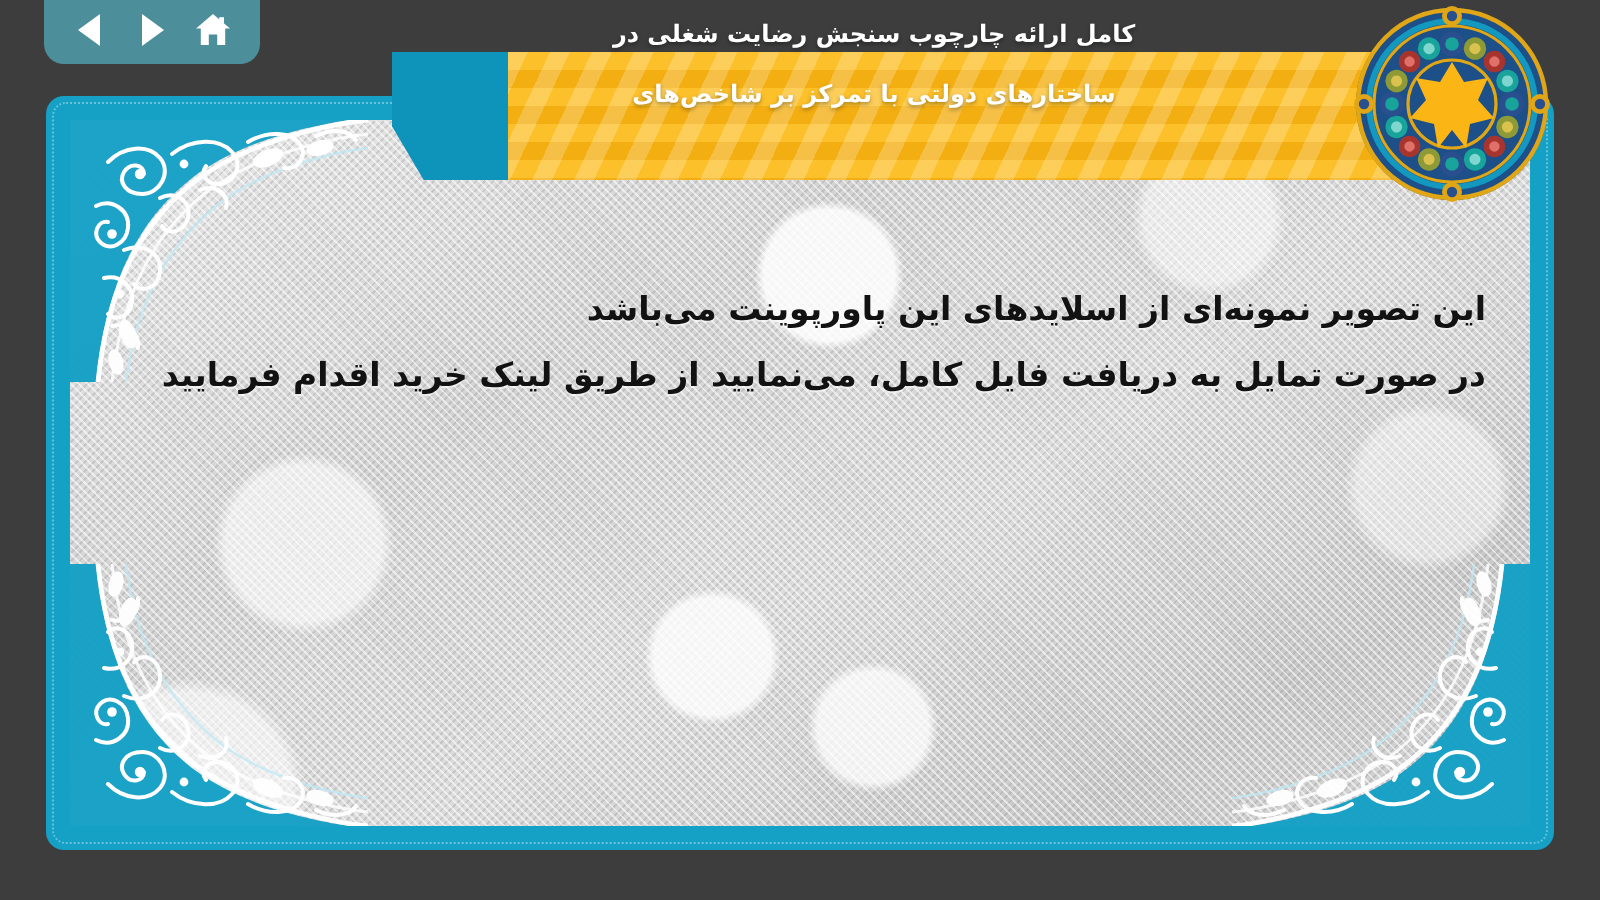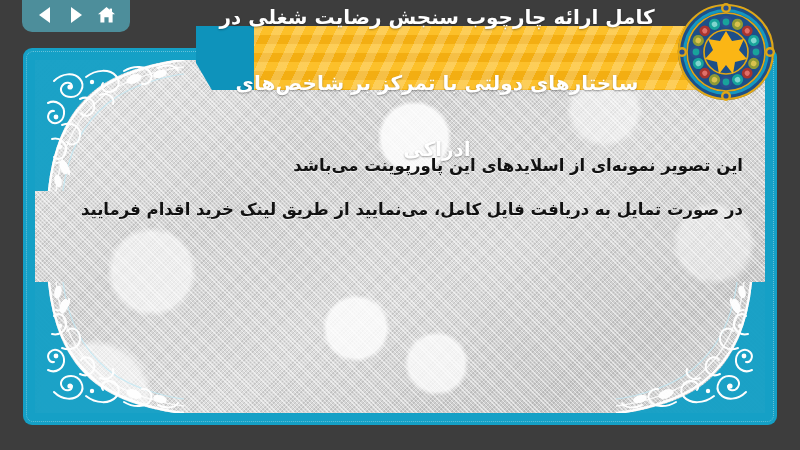--- a/index.html
+++ b/index.html
@@ -50,43 +50,43 @@
   .c-bl{left:-1px;bottom:-1px;transform:scaleY(-1);}
   .c-br{right:-1px;bottom:-1px;transform:scale(-1,-1);}
 
   
   #bodytext{
     position:absolute;right:22px;left:40px;top:78px;
     direction:rtl;text-align:right;color:#121212;
     font-size:16.5px;line-height:33px;font-weight:700;
     text-shadow:0 1px 0 rgba(255,255,255,.55);
   }
-  #bodytext .ln{white-space:nowrap;margin-top:11px;}
+  #bodytext .ln{white-space:nowrap;}
   #bodytext .ln.l1{margin-right:0;}
   #bodytext .ln.l2{}
   #bodytext .ln.l3{}
 
   
   #titlewrap{position:absolute;left:196px;top:0;width:540px;height:110px;z-index:30;}
   #ribbon{
     position:absolute;left:0;top:26px;width:72px;height:64px;background:#0e93bb;
     clip-path:polygon(0 0,100% 0,100% 100%,22% 100%,0 58%);
   }
   #tband{
     position:absolute;left:58px;top:26px;right:0;height:64px;
     background:
       repeating-linear-gradient(115deg,rgba(255,255,255,.22) 0 9px,rgba(0,0,0,0) 9px 19px),
       repeating-linear-gradient(180deg,#fcc02a 0 9px,#f3ae12 9px 18px);
   }
   #titletext{
     position:absolute;left:0;right:58px;top:2px;height:104px;
     direction:rtl;text-align:center;color:#fff;
-    font-size:20px;line-height:30px;font-weight:700;
+    font-size:12px;line-height:30px;font-weight:700;
     text-shadow:0 1px 2px rgba(0,0,0,.35);
-    display:flex;flex-direction:column;justify-content:flex-start;gap:36px;
+    display:flex;flex-direction:column;justify-content:flex-start;
   }
   #titletext span{display:block;}
 
   
   #mandala{position:absolute;left:676px;top:2px;width:100px;height:100px;z-index:35;}
 </style>
 </head>
 <body>
 
 <div id="stage">
@@ -220,21 +220,20 @@
 
     </div>
   </div>
 
   <div id="titlewrap">
     <div id="ribbon"></div>
     <div id="tband"></div>
     <div id="titletext">
       <span>کامل ارائه چارچوب سنجش رضایت شغلی در</span>
       <span>ساختارهای دولتی با تمرکز بر شاخص‌های</span>
-      <span>ادراکی</span>
     </div>
   </div>
 
   <span id="mandala">
     <svg width="100" height="100" viewBox="0 0 100 100">
       <defs>
         <g id="petal">
           <circle cx="0" cy="-30" r="6.2" fill="#2a4f8f"></circle>
           <circle cx="0" cy="-30" r="3.4" fill="#18a39b"></circle>
         </g>

